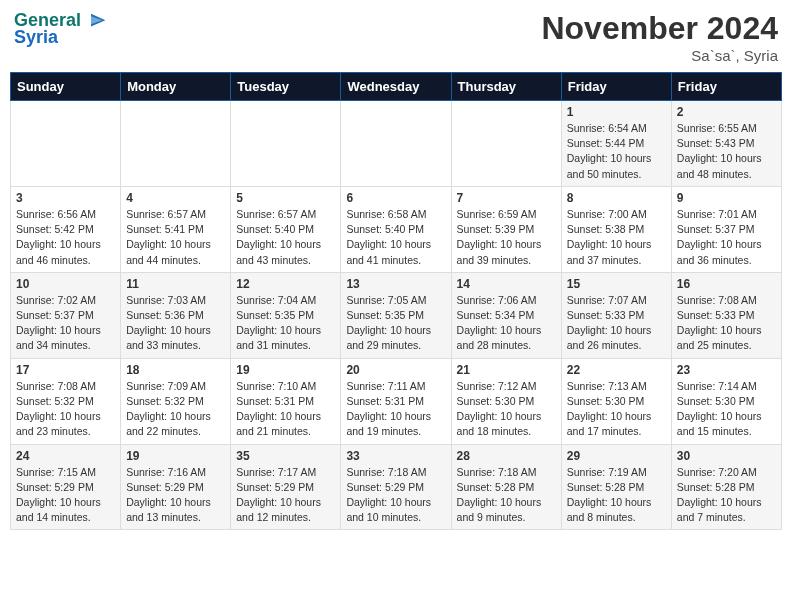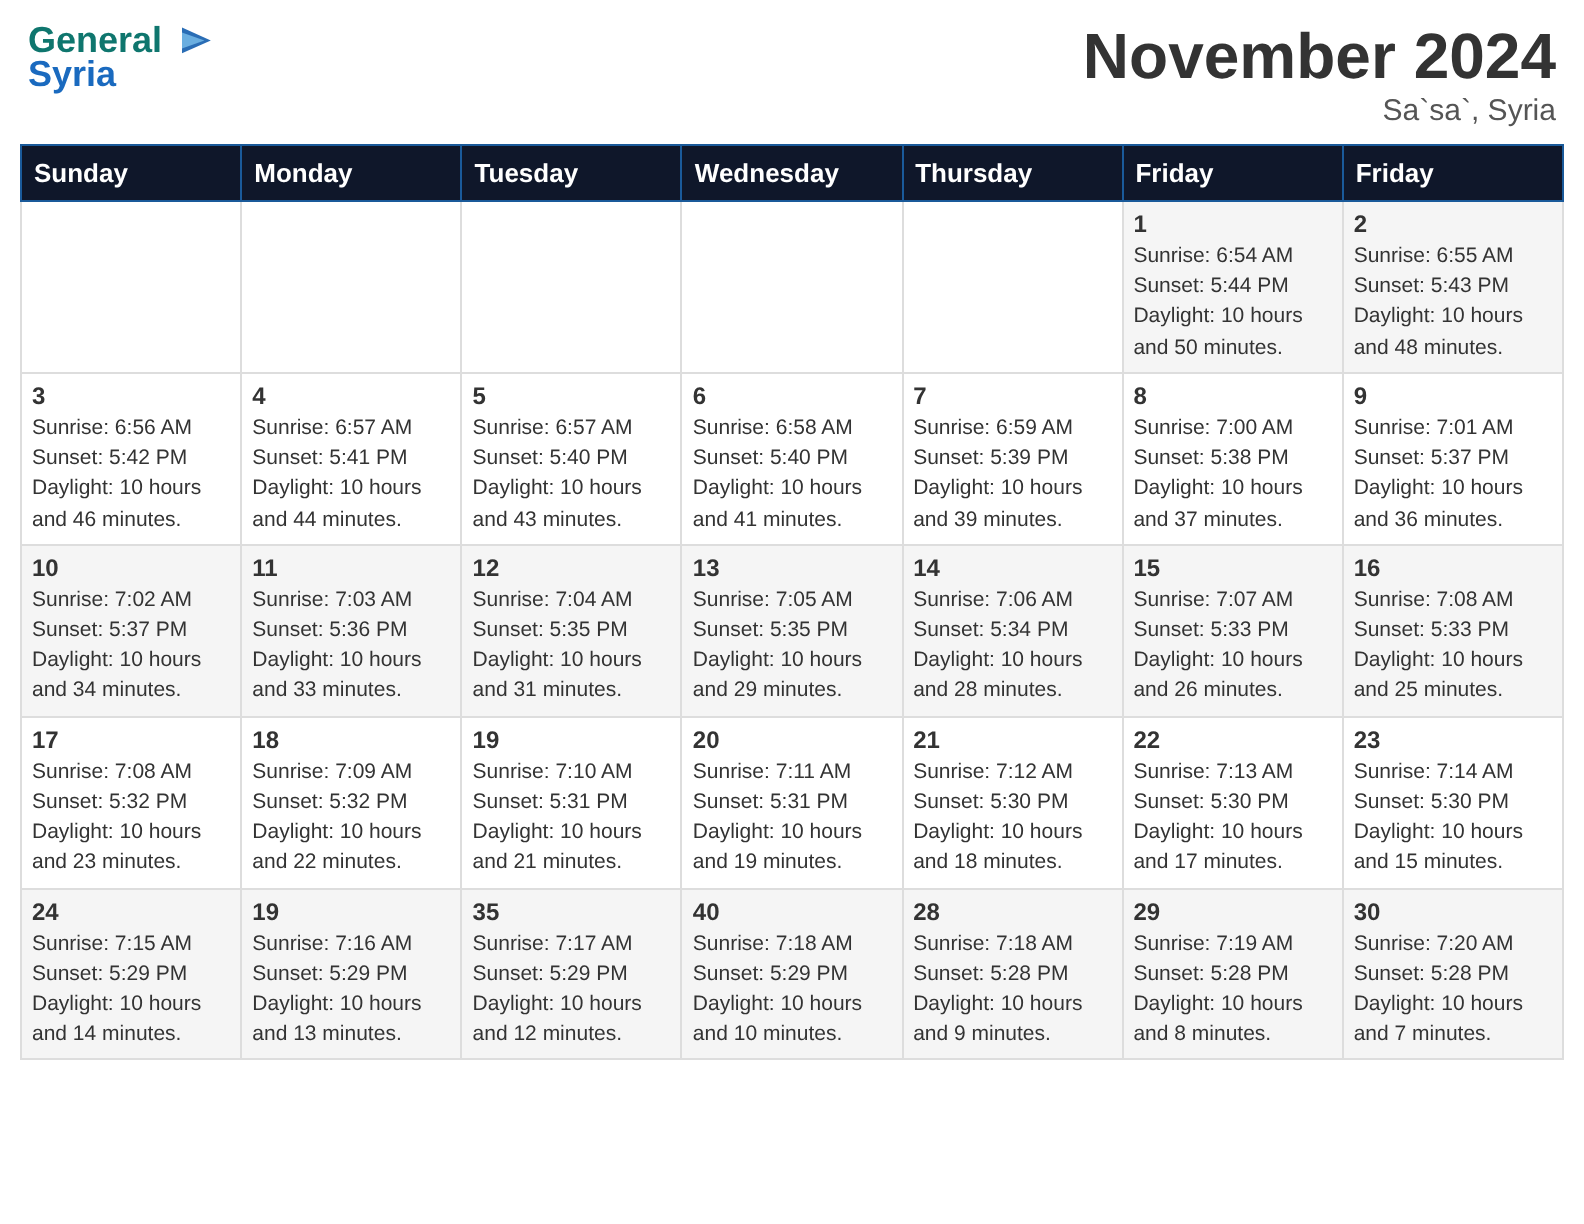--- a/index.html
+++ b/index.html
@@ -232,21 +232,21 @@
         </td>
         <td>
           <div class="day-num">19</div>
           <div class="day-info">Sunrise: 7:16 AM<br>Sunset: 5:29 PM<br>Daylight: 10 hours and 13 minutes.</div>
         </td>
         <td>
           <div class="day-num">35</div>
           <div class="day-info">Sunrise: 7:17 AM<br>Sunset: 5:29 PM<br>Daylight: 10 hours and 12 minutes.</div>
         </td>
         <td>
-          <div class="day-num">40</div>
+          <div class="day-num">33</div>
           <div class="day-info">Sunrise: 7:18 AM<br>Sunset: 5:29 PM<br>Daylight: 10 hours and 10 minutes.</div>
         </td>
         <td>
           <div class="day-num">28</div>
           <div class="day-info">Sunrise: 7:18 AM<br>Sunset: 5:28 PM<br>Daylight: 10 hours and 9 minutes.</div>
         </td>
         <td>
           <div class="day-num">29</div>
           <div class="day-info">Sunrise: 7:19 AM<br>Sunset: 5:28 PM<br>Daylight: 10 hours and 8 minutes.</div>
         </td>

